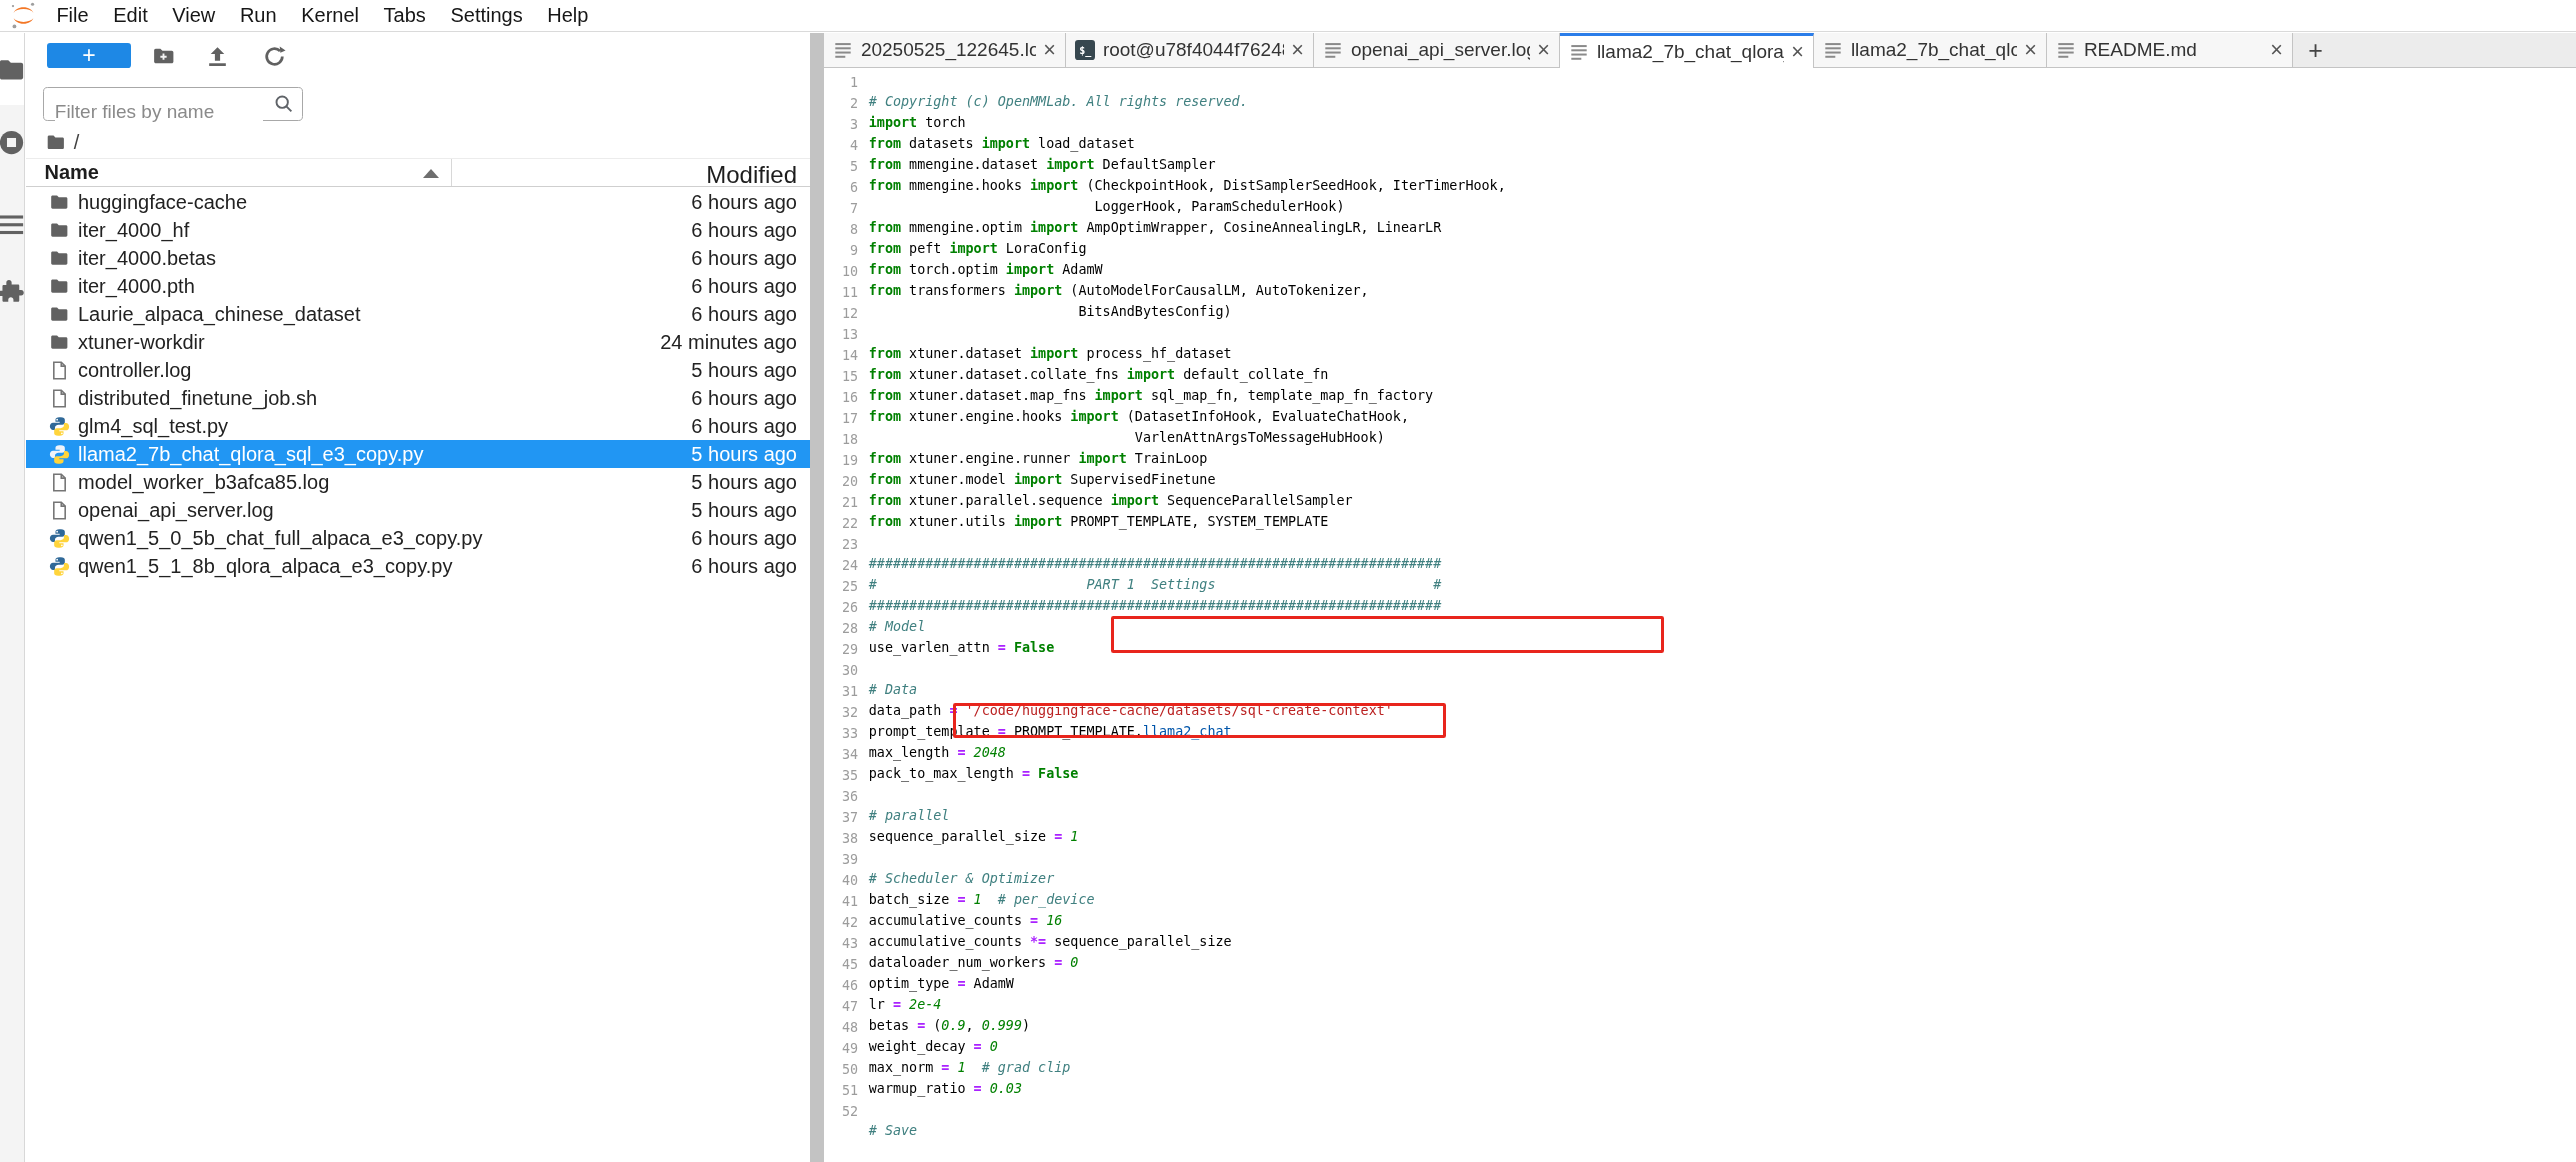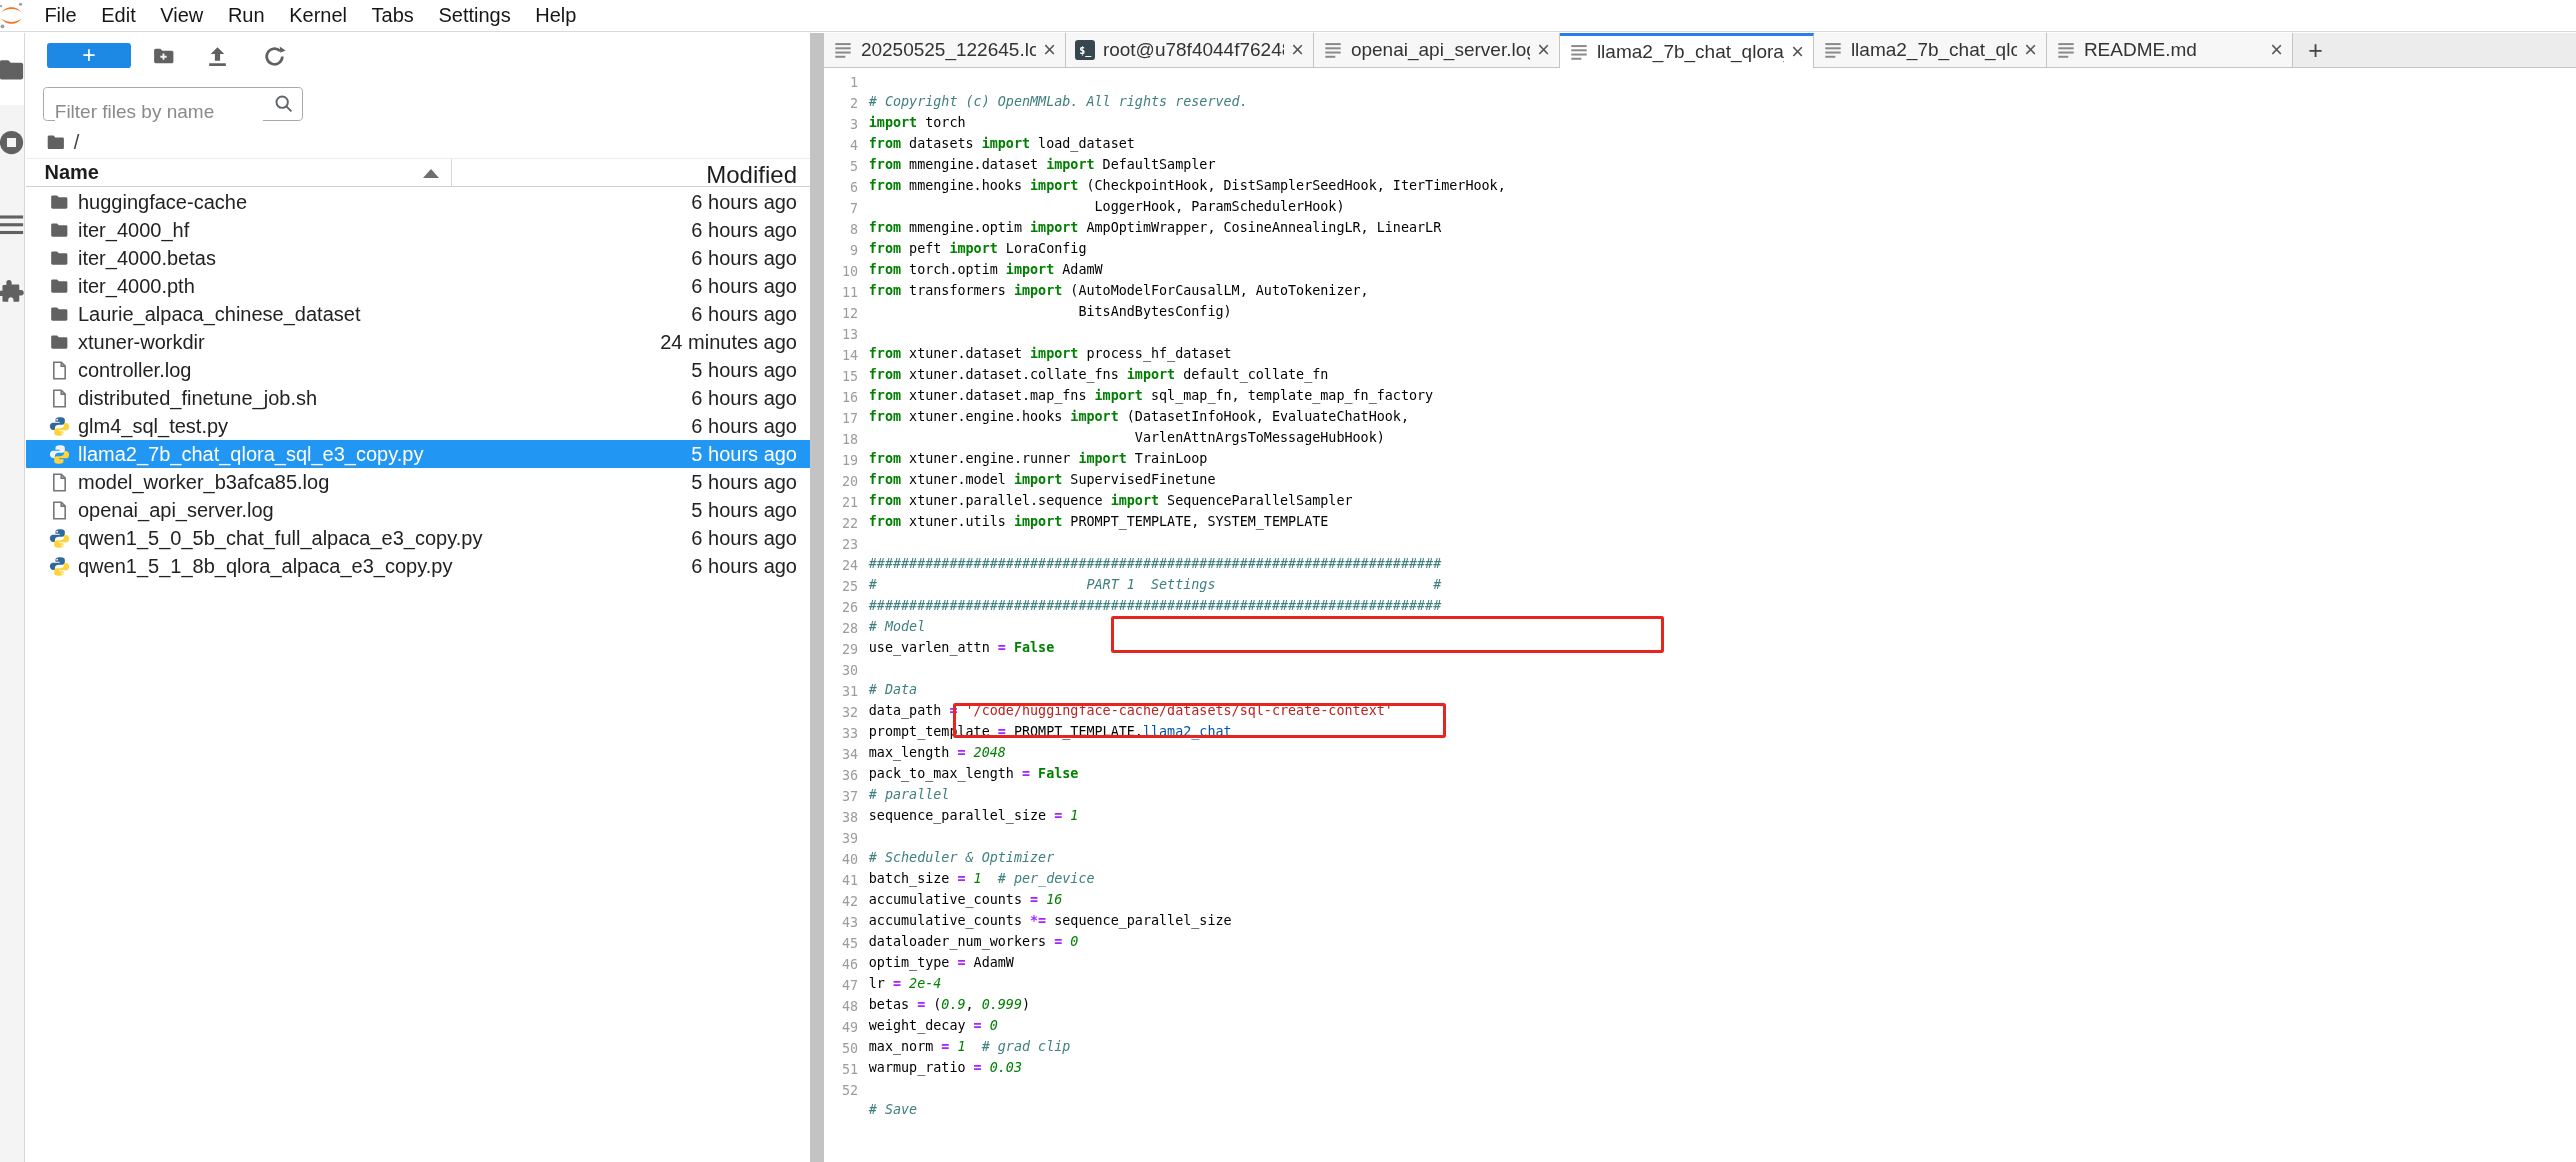--- a/index.html
+++ b/index.html
@@ -5,21 +5,21 @@
   * { margin:0; padding:0; box-sizing:border-box; }
   html,body { background:#ffffff; }
   #app {
     position:relative; width:2576px; height:1162px; overflow:hidden;
     font-family:"Liberation Sans", sans-serif; background:#fff;
   }
   
   .menubar {
     position:absolute; top:0; left:0; right:0; height:32px;
     background:#fff; border-bottom:0.8px solid #dadada;
-    display:flex; align-items:center;
+    display:flex; align-items:center;padding-left:12px;
   }
   .logo { position:relative; width:29px; height:31px; margin-left:-3.1px; flex:none; }
   .menu-items { display:flex; align-items:center; margin-left:6.2px; }
   .menu-item {
     font-size:20px; color:#161616; padding:0 12.3px; height:32px;
     display:flex; align-items:center; cursor:default;
   }
   
   .body { position:absolute; top:33px; left:0; right:0; bottom:0; }
   
@@ -414,20 +414,21 @@
           <div class="cl"><span class="ln">24</span><span class="ct"><span class="tk-c">#                          PART 1  Settings                           #</span></span></div>
           <div class="cl"><span class="ln">25</span><span class="ct"><span class="tk-c">#######################################################################</span></span></div>
           <div class="cl"><span class="ln">26</span><span class="ct"><span class="tk-c"># Model</span></span></div>
           <div class="cl"><span class="ln">28</span><span class="ct"><span class="tk-t">use_varlen_attn </span><span class="tk-o">=</span><span class="tk-t"> </span><span class="tk-k">False</span></span></div>
           <div class="cl"><span class="ln">29</span><span class="ct"></span></div>
           <div class="cl"><span class="ln">30</span><span class="ct"><span class="tk-c"># Data</span></span></div>
           <div class="cl"><span class="ln">31</span><span class="ct"><span class="tk-t">data_path </span><span class="tk-o">=</span><span class="tk-t"> </span><span class="tk-s">'/code/huggingface-cache/datasets/sql-create-context'</span></span></div>
           <div class="cl"><span class="ln">32</span><span class="ct"><span class="tk-t">prompt_template </span><span class="tk-o">=</span><span class="tk-t"> PROMPT_TEMPLATE.</span><span class="tk-p">llama2_chat</span></span></div>
           <div class="cl"><span class="ln">33</span><span class="ct"><span class="tk-t">max_length </span><span class="tk-o">=</span><span class="tk-t"> </span><span class="tk-n">2048</span></span></div>
           <div class="cl"><span class="ln">34</span><span class="ct"><span class="tk-t">pack_to_max_length </span><span class="tk-o">=</span><span class="tk-t"> </span><span class="tk-k">False</span></span></div>
+          <div class="cl"><span class="ln">35</span><span class="ct"></span></div>
           <div class="cl"><span class="ln">36</span><span class="ct"><span class="tk-c"># parallel</span></span></div>
           <div class="cl"><span class="ln">37</span><span class="ct"><span class="tk-t">sequence_parallel_size </span><span class="tk-o">=</span><span class="tk-t"> </span><span class="tk-n">1</span></span></div>
           <div class="cl"><span class="ln">38</span><span class="ct"></span></div>
           <div class="cl"><span class="ln">39</span><span class="ct"><span class="tk-c"># Scheduler &amp; Optimizer</span></span></div>
           <div class="cl"><span class="ln">40</span><span class="ct"><span class="tk-t">batch_size </span><span class="tk-o">=</span><span class="tk-t"> </span><span class="tk-n">1</span><span class="tk-t">  </span><span class="tk-c"># per_device</span></span></div>
           <div class="cl"><span class="ln">41</span><span class="ct"><span class="tk-t">accumulative_counts </span><span class="tk-o">=</span><span class="tk-t"> </span><span class="tk-n">16</span></span></div>
           <div class="cl"><span class="ln">42</span><span class="ct"><span class="tk-t">accumulative_counts </span><span class="tk-o">*=</span><span class="tk-t"> sequence_parallel_size</span></span></div>
           <div class="cl"><span class="ln">43</span><span class="ct"><span class="tk-t">dataloader_num_workers </span><span class="tk-o">=</span><span class="tk-t"> </span><span class="tk-n">0</span></span></div>
           <div class="cl"><span class="ln">45</span><span class="ct"><span class="tk-t">optim_type </span><span class="tk-o">=</span><span class="tk-t"> AdamW</span></span></div>
           <div class="cl"><span class="ln">46</span><span class="ct"><span class="tk-t">lr </span><span class="tk-o">=</span><span class="tk-t"> </span><span class="tk-n">2e-4</span></span></div>

